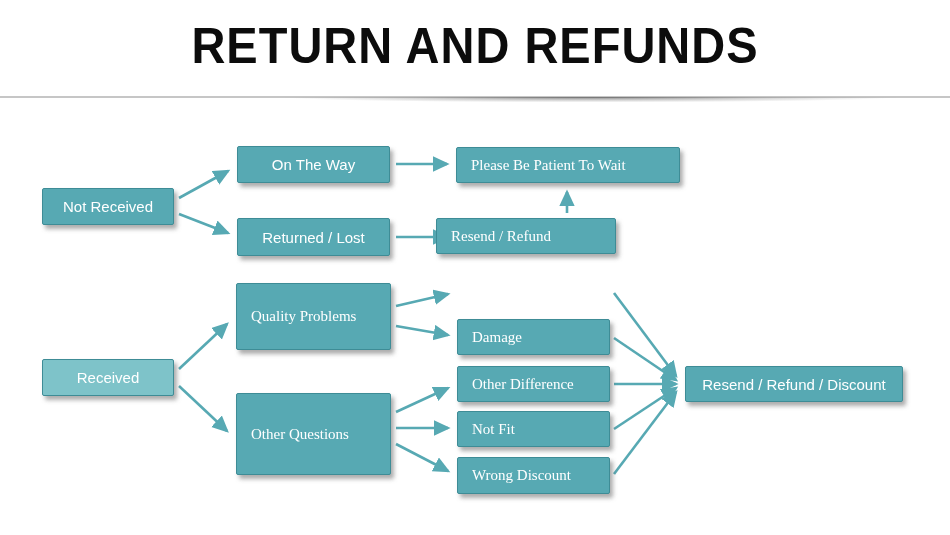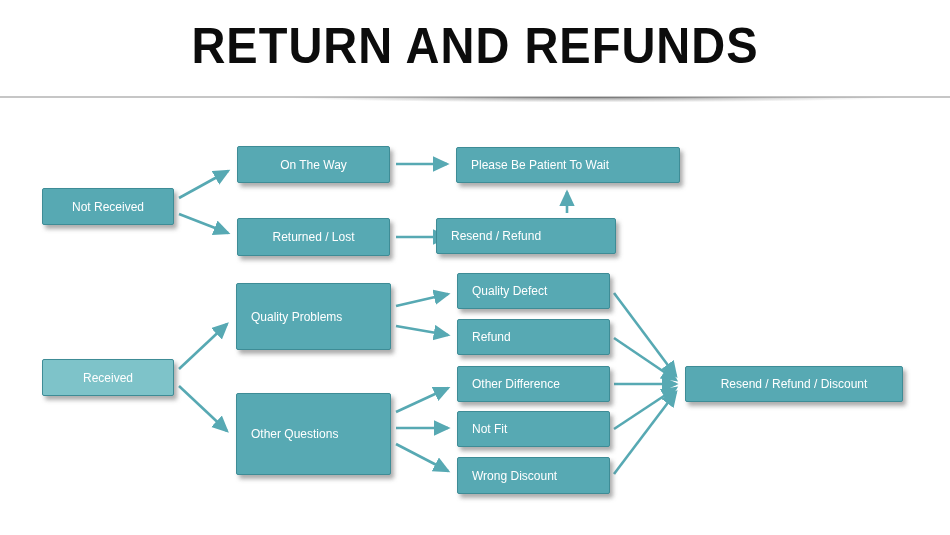--- a/index.html
+++ b/index.html
@@ -16,26 +16,26 @@
   .divider-line{position:absolute;left:0;right:0;top:96px;border-top:2px solid #c6c6c6;}
   .divider-shadow{
     position:absolute;left:230px;right:0;top:97px;height:7px;
     background:radial-gradient(ellipse 55% 100% at 50% 0%, rgba(55,55,55,0.60) 0%, rgba(110,110,110,0.30) 45%, rgba(255,255,255,0) 78%);
   }
   .node{
     position:absolute;box-sizing:border-box;z-index:2;
     background:var(--accent,#57a9b3);
     border:1px solid var(--accent-border,#3e8c96);
     border-radius:2px;
-    color:#ffffff;font-size:12px;
+    color:#ffffff;font-size:15px;
     display:flex;align-items:center;justify-content:center;
     box-shadow:3px 4px 4px rgba(105,105,105,0.55);
     text-align:center;
   }
-  .node.left{justify-content:flex-start;padding-left:14px;text-align:left;}
+  .node.left{justify-content:flex-start;padding-left:14px;text-align:left;font-family:Liberation Serif, serif;}
   .node.lighter{background:var(--accent-light,#7ec3c9);}
   .arrows{position:absolute;left:0;top:0;width:950px;height:535px;z-index:1;}
 </style>
 </head>
 <body>
 
 <div class="page">
 
   <div class="title">RETURN AND REFUNDS</div>
   <div class="divider-line"></div>
@@ -77,23 +77,22 @@
   <div class="node" style="left:237px;top:218px;width:153px;height:38px">Returned / Lost</div>
 
   <div class="node left" style="left:436px;top:218px;width:180px;height:36px">Resend / Refund</div>
 
   <div class="node lighter" style="left:42px;top:359px;width:132px;height:37px">Received</div>
 
   <div class="node left" style="left:236px;top:283px;width:155px;height:67px">Quality Problems</div>
 
   <div class="node left" style="left:236px;top:393px;width:155px;height:82px">Other Questions</div>
 
-  <div class="node left" style="left:457px;top:273px;width:153px;height:36px">Quality Defect</div>
 
-  <div class="node left" style="left:457px;top:319px;width:153px;height:36px">Refund</div>
+  <div class="node left" style="left:457px;top:319px;width:153px;height:36px">Damage</div>
 
   <div class="node left" style="left:457px;top:366px;width:153px;height:36px">Other Difference</div>
 
   <div class="node left" style="left:457px;top:411px;width:153px;height:36px">Not Fit</div>
 
   <div class="node left" style="left:457px;top:457px;width:153px;height:37px">Wrong Discount</div>
 
   <div class="node" style="left:685px;top:366px;width:218px;height:36px">Resend / Refund / Discount</div>
 
 </div>

